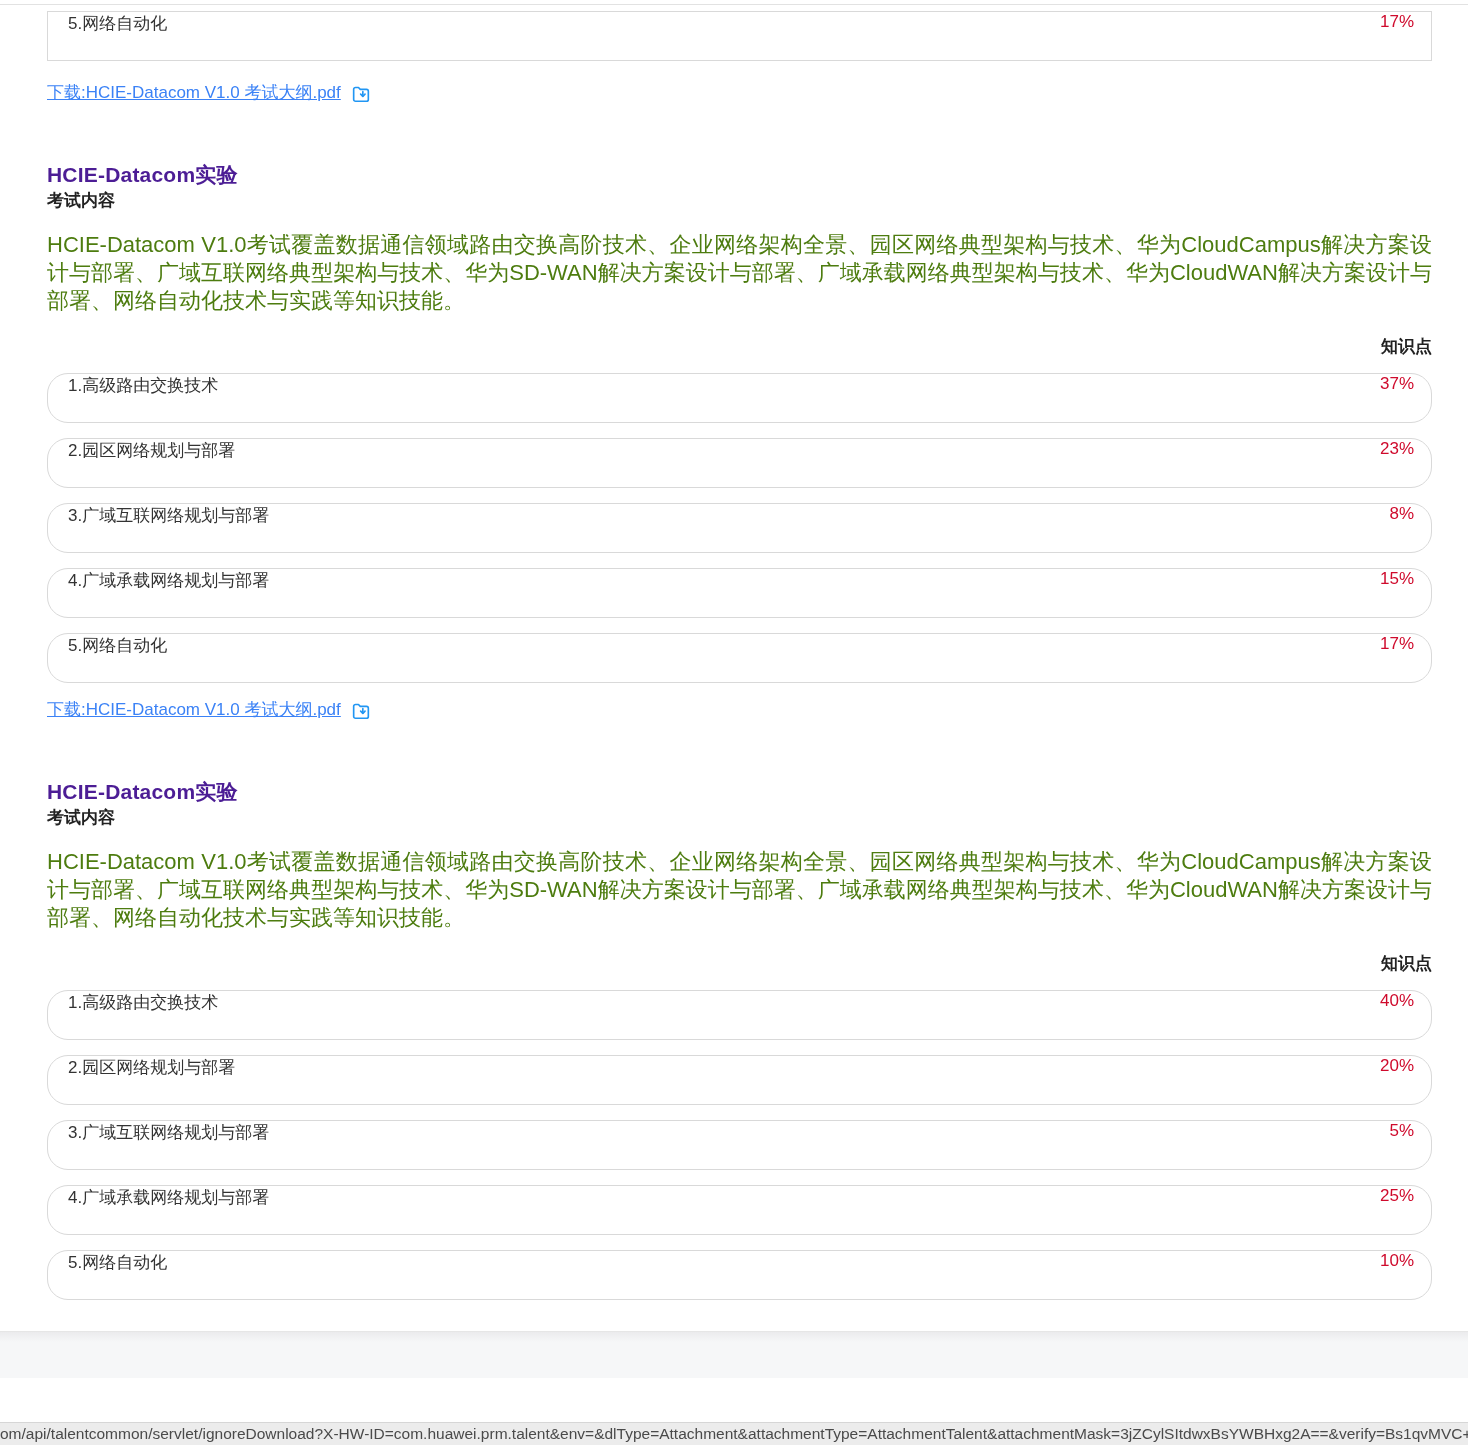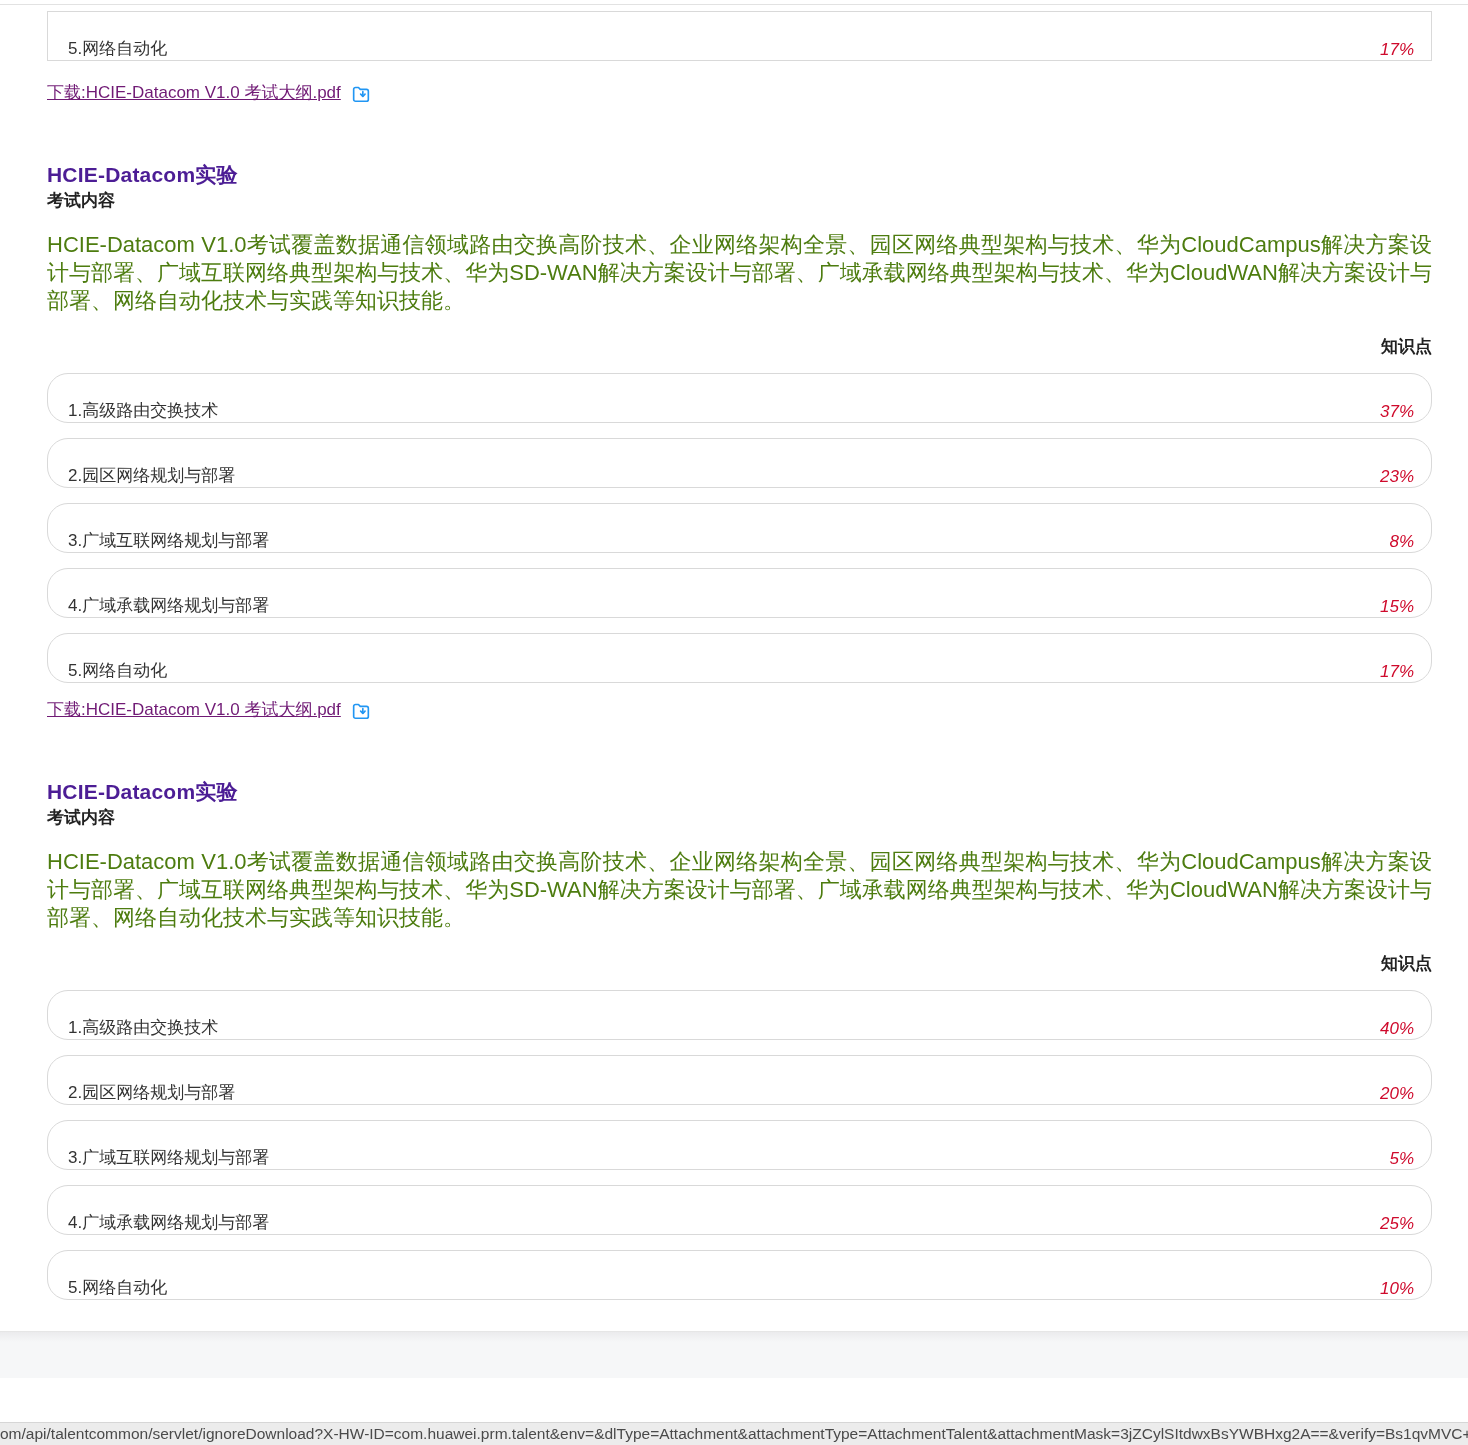--- a/index.html
+++ b/index.html
@@ -7,31 +7,31 @@
               font-family:"Liberation Sans","DejaVu Sans",sans-serif; }
   body { position:relative; }
 
   .top-divider { position:absolute; top:4px; left:0; width:1468px; height:0;
                  border-top:1px solid #e2e2e2; }
 
   .content { padding-left:47px; padding-right:36px; }
 
   
   .kp-row { height:50px; border:1px solid #d9d9d9; background:#fff;
-            display:flex; align-items:flex-end; justify-content:space-between;
+            display:flex; align-items:flex-start; justify-content:space-between;
             padding:0 17px 0 20px; }
   .kp-label { font-size:17px; color:#333; }
-  .kp-value { font-size:17px; color:#cf0a2c;font-style:italic; }
+  .kp-value { font-size:17px; color:#cf0a2c; }
   .kp-list .kp-row { margin-bottom:15px;border-radius:21px; }
   .kp-list { margin-top:15px; }
 
   .top-partial-row { margin-top:11px; }
 
   .download-row { margin-top:20px; display:flex; align-items:center; }
-  .download-link { font-size:17px; color:#701a75; text-decoration:underline; cursor:pointer; }
+  .download-link { font-size:17px; color:#3b82f6; text-decoration:underline; cursor:pointer; }
   .download-icon { display:inline-block; width:22px; height:22px; margin-left:9px; cursor:pointer; }
   .download-icon svg { width:22px; height:22px; display:block; }
 
   .section-title { margin-top:57px; font-size:21px; font-weight:bold; color:#4c1d95;
                    letter-spacing:0.2px; }
   .sub-heading { font-size:17px; font-weight:bold; color:#222; }
   .sub-heading.knowledge { margin-top:20px;text-align:right; }
   .desc-text { margin-top:19px; font-size:22px; line-height:28px; color:#4d7c0f;
                text-align:justify; }
 

